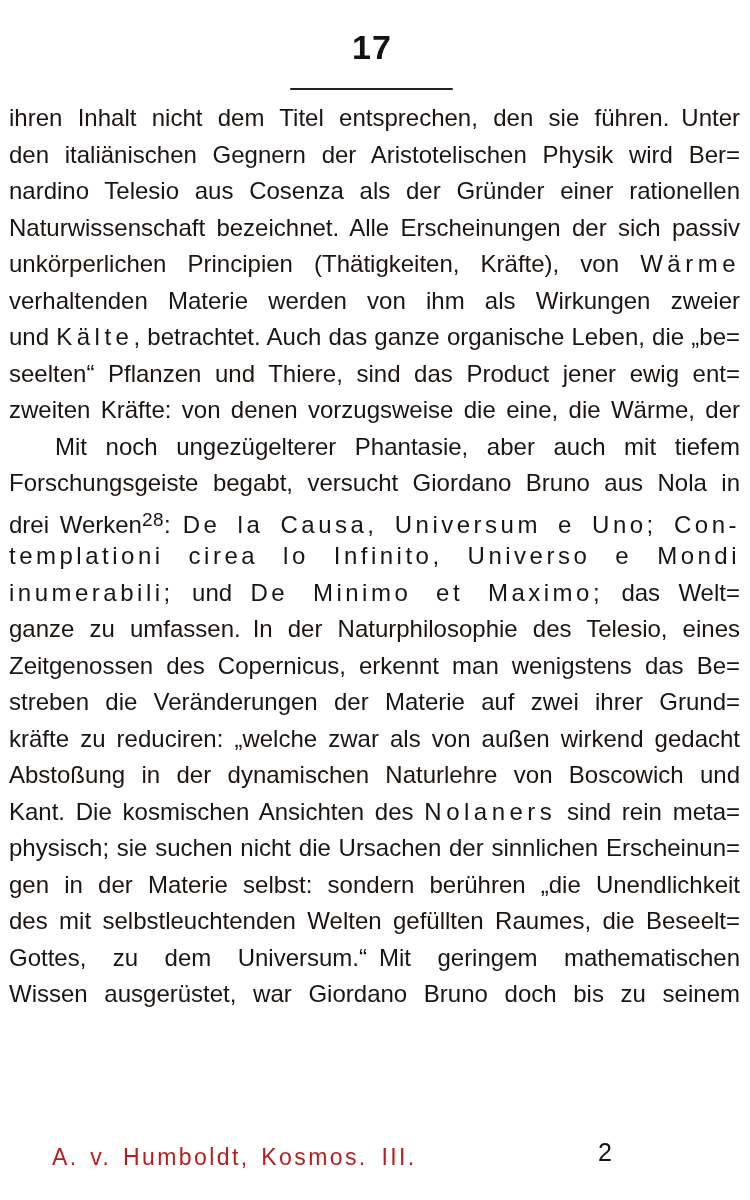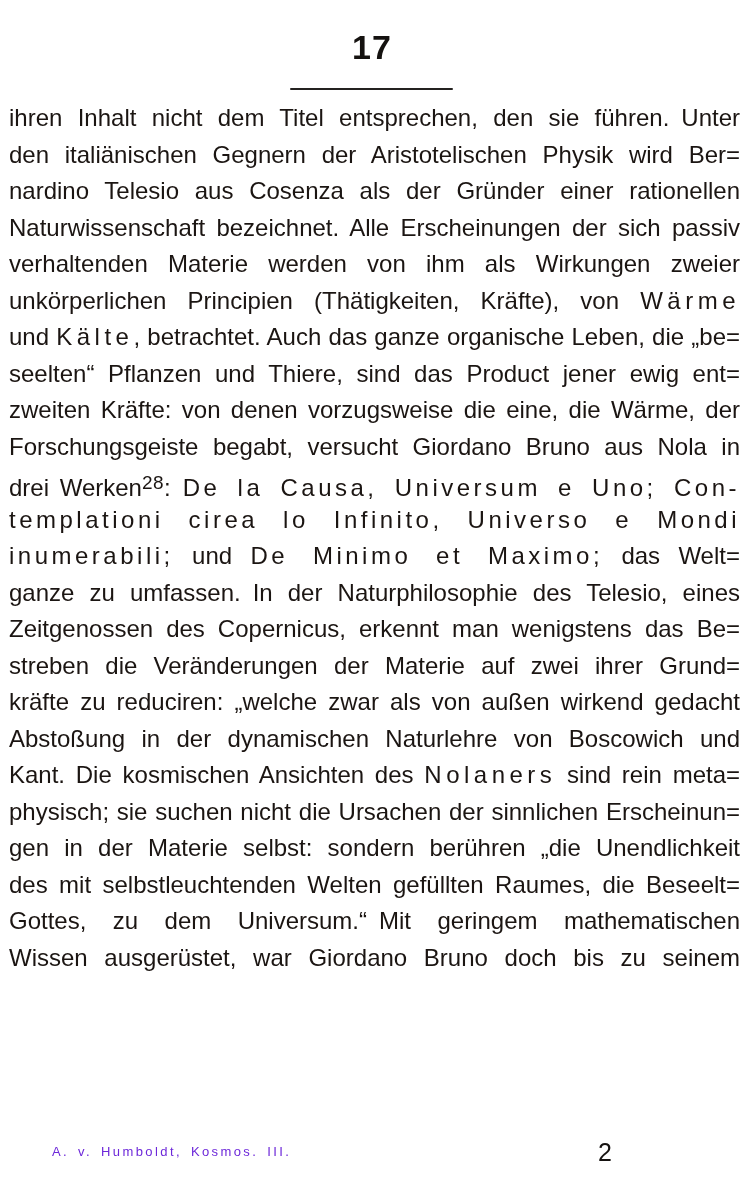--- a/index.html
+++ b/index.html
@@ -73,24 +73,24 @@
     position: absolute;
     top: 1138px;
     left: 0;
     width: 750px;
     height: 45px;
   }
   .footer-citation {
     position: absolute;
     left: 52px;
     top: 6px;
-    font-size: 13px;
+    font-size: 23px;
     letter-spacing: 2.4px;
     word-spacing: 3px;
-    color: #6d28d9;
+    color: #b91c1c;
   }
   .footer-signature {
     position: absolute;
     left: 598px;
     top: 0;
     font-size: 25px;
     color: #151210;
   }
 </style>
 </head>
@@ -100,25 +100,26 @@
 
   <div class="page-number">17</div>
 
   <div class="header-rule"></div>
 
   <div class="body-text">
       <div class="line"><span class="seg-n">ihren Inhalt nicht dem Titel entsprechen, den sie führen. Unter</span></div>
       <div class="line"><span class="seg-n">den italiänischen Gegnern der Aristotelischen Physik wird Ber=</span></div>
       <div class="line"><span class="seg-n">nardino Telesio aus Cosenza als der Gründer einer rationellen</span></div>
       <div class="line"><span class="seg-n">Naturwissenschaft bezeichnet. Alle Erscheinungen der sich passiv</span></div>
+      <div class="line"><span class="seg-n">unkörperlichen Principien (Thätigkeiten, Kräfte), von </span><span class="seg-sp">Wärme</span></div>
       <div class="line"><span class="seg-n">verhaltenden Materie werden von ihm als Wirkungen zweier</span></div>
-      <div class="line"><span class="seg-n">unkörperlichen Principien (Thätigkeiten, Kräfte), von </span><span class="seg-sp">Wärme</span></div>
       <div class="line"><span class="seg-n">und </span><span class="seg-sp">Kälte</span><span class="seg-n">, betrachtet. Auch das ganze organische Leben, die „be=</span></div>
       <div class="line"><span class="seg-n">seelten“ Pflanzen und Thiere, sind das Product jener ewig ent=</span></div>
       <div class="line"><span class="seg-n">zweiten Kräfte: von denen vorzugsweise die eine, die Wärme, der</span></div>
+      <div class="line indent"><span class="seg-n">Mit noch ungezügelterer Phantasie, aber auch mit tiefem</span></div>
       <div class="line"><span class="seg-n">Forschungsgeiste begabt, versucht Giordano Bruno aus Nola in</span></div>
       <div class="line"><span class="seg-n">drei Werken</span><span class="seg-sup">28</span><span class="seg-n">: </span><span class="seg-ant">De la Causa, Universum e Uno; Con-</span></div>
       <div class="line"><span class="seg-ant">templationi cirea lo Infinito, Universo e Mondi</span></div>
       <div class="line"><span class="seg-ant">inumerabili;</span><span class="seg-n"> und </span><span class="seg-ant">De Minimo et Maximo;</span><span class="seg-n"> das Welt=</span></div>
       <div class="line"><span class="seg-n">ganze zu umfassen. In der Naturphilosophie des Telesio, eines</span></div>
       <div class="line"><span class="seg-n">Zeitgenossen des Copernicus, erkennt man wenigstens das Be=</span></div>
       <div class="line"><span class="seg-n">streben die Veränderungen der Materie auf zwei ihrer Grund=</span></div>
       <div class="line"><span class="seg-n">kräfte zu reduciren: „welche zwar als von außen wirkend gedacht</span></div>
       <div class="line"><span class="seg-n">Abstoßung in der dynamischen Naturlehre von Boscowich und</span></div>
       <div class="line"><span class="seg-n">Kant. Die kosmischen Ansichten des </span><span class="seg-sp">Nolaners</span><span class="seg-n"> sind rein meta=</span></div>

